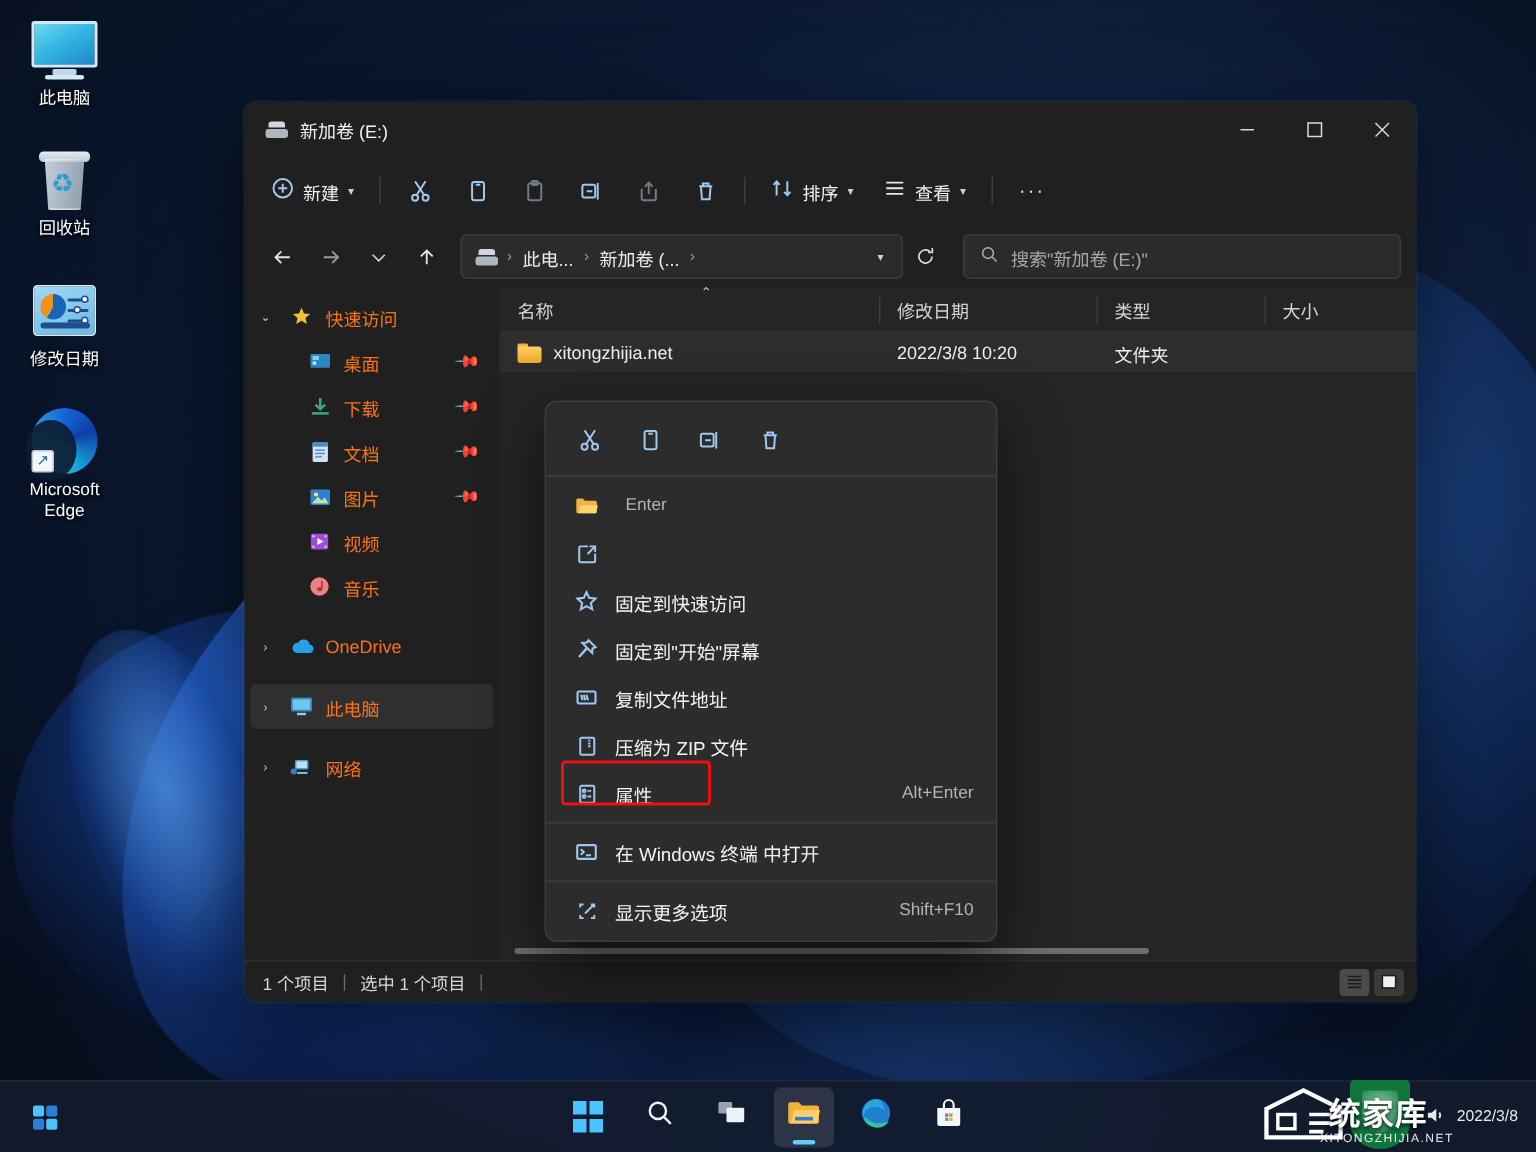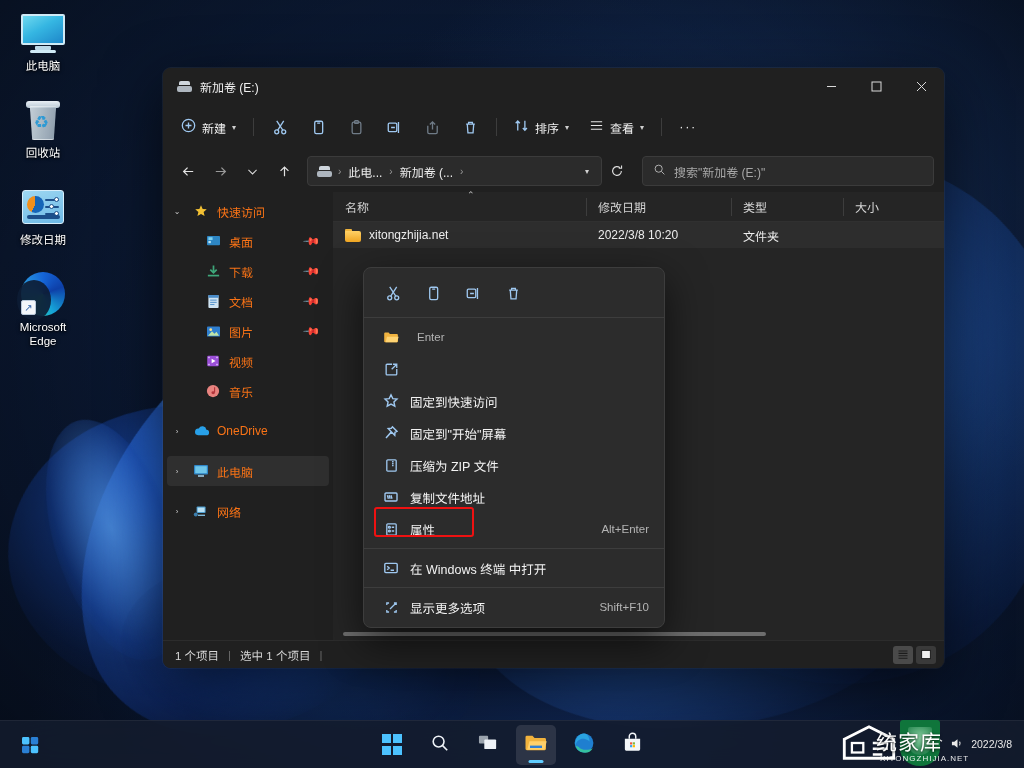--- a/index.html
+++ b/index.html
@@ -275,21 +275,21 @@
   .win-logo { display:grid; grid-template-columns:9px 9px; grid-template-rows:9px 9px; gap:2.5px; }
   .win-logo i { background:#4cc2ff; display:block; }
   .tb-right { position:absolute; right:8px; display:flex; align-items:center; gap:6px;
               color:#e9e9e9; font-size:10.5px; }
   .trayup { font-size:10px; color:#dcdcdc; padding:0 4px;}
   .trayicons { display:flex; gap:7px; align-items:center; }
   .clock { text-align:right; line-height:13px; font-size:10.5px; padding-right:4px; }
 
   
   #watermark { position:absolute; right:6px; bottom:2px; width:180px; height:46px; pointer-events:none; }
-  .wm-text { position:absolute; left:38px; top:6px; color:#ffffff; font-size:21px; font-weight:normal;
+  .wm-text { position:absolute; left:48px; top:6px; color:#ffffff; font-size:21px; font-weight:bold;
              letter-spacing:1px; text-shadow:0 1px 3px rgba(0,0,0,.8); white-space:nowrap;}
   .wm-sub { position:absolute; left:42px; bottom:3px; color:#ffffff; font-size:8px; letter-spacing:1px; opacity:.9;}
   .wm-house { position:absolute; left:2px; top:4px; width:58px; height:38px; }
   .wm-shield { position:absolute; left:62px; top:0px; width:40px; height:46px;
                background:#0f7a3d; border-radius:3px 3px 50% 50% / 3px 3px 38% 38%; opacity:.95;}
   .wm-shield-in { position:absolute; left:8px; top:7px; width:24px; height:28px;
                   background: radial-gradient(circle at 50% 40%, #8ed9a8, #0f7a3d); border-radius:2px 2px 50% 50%/2px 2px 40% 40%;}
 </style>
 </head>
 <body>
@@ -796,37 +796,37 @@
         <svg width="16" height="16" viewBox="0 0 16 16">
             <path d="M9.4 1.8 14 6.4l-2 .9-.2 3L8.3 6.8 3 13l5.5-5.9L5.2 3.6l3.1-.3Z" class="icn"></path>
           </svg>
       </span>
       <span class="ctx-lbl">固定到"开始"屏幕</span>
       <span class="ctx-acc"></span>
     </div>
 
     <div class="ctx-item">
       <span class="ctx-ic">
+        <svg width="16" height="14" viewBox="0 0 16 14">
+            <rect x="2" y="3" width="12" height="8" rx="1" class="icn"></rect>
+            <path d="M4.4 5.2 5.4 8.8 M6.2 5.2 7.2 8.8 M8 5.2 9 8.8" class="icn"></path>
+          </svg>
+      </span>
+      <span class="ctx-lbl">复制文件地址</span>
+      <span class="ctx-acc"></span>
+    </div>
+
+    <div class="ctx-item">
+      <span class="ctx-ic">
         <svg width="15" height="15" viewBox="0 0 16 16">
             <rect x="3" y="2" width="10" height="12" rx="1" class="icn"></rect>
             <path d="M8.6 4h1.6M8.6 6h1.6M8.6 8h1.6" class="icn"></path>
           </svg>
       </span>
       <span class="ctx-lbl">压缩为 ZIP 文件</span>
-      <span class="ctx-acc"></span>
-    </div>
-
-    <div class="ctx-item">
-      <span class="ctx-ic">
-        <svg width="16" height="14" viewBox="0 0 16 14">
-            <rect x="2" y="3" width="12" height="8" rx="1" class="icn"></rect>
-            <path d="M4.4 5.2 5.4 8.8 M6.2 5.2 7.2 8.8 M8 5.2 9 8.8" class="icn"></path>
-          </svg>
-      </span>
-      <span class="ctx-lbl">复制文件地址</span>
       <span class="ctx-acc"></span>
     </div>
 
     <div class="ctx-item">
       <span class="ctx-ic">
         <svg width="15" height="15" viewBox="0 0 16 16">
             <rect x="3" y="2" width="10" height="12" rx="1" class="icn"></rect>
             <circle cx="5.8" cy="5.6" r="1" class="icn"></circle>
             <circle cx="5.8" cy="9.6" r="1" class="icn"></circle>
             <path d="M8.2 5.6h2.6M8.2 9.6h2.6" class="icn"></path>

